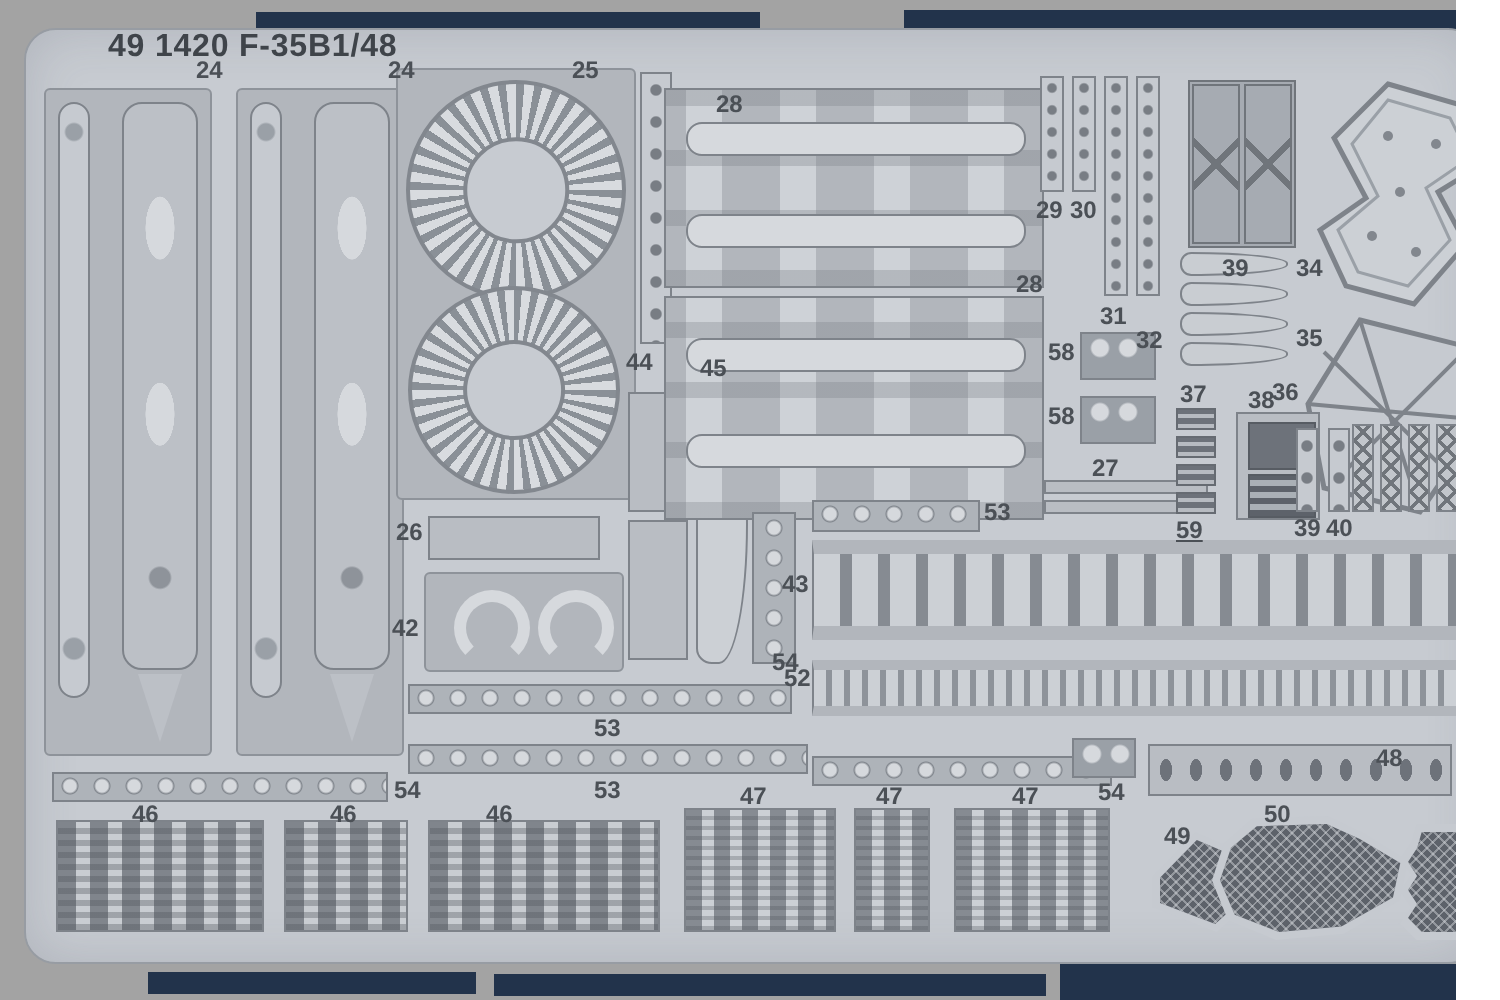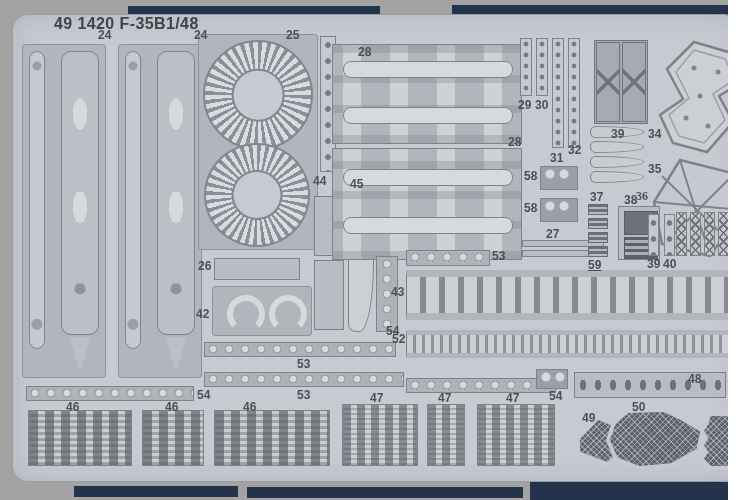--- a/index.html
+++ b/index.html
@@ -203,25 +203,25 @@
   </div>
 
   <span class="lbl" style="left:98px;top:29px;">24</span>
   <span class="lbl" style="left:194px;top:29px;">24</span>
   <span class="lbl" style="left:286px;top:29px;">25</span>
   <span class="lbl" style="left:358px;top:46px;">28</span>
   <span class="lbl" style="left:508px;top:136px;">28</span>
   <span class="lbl" style="left:518px;top:99px;">29</span>
   <span class="lbl" style="left:535px;top:99px;">30</span>
   <span class="lbl" style="left:550px;top:152px;">31</span>
-  <span class="lbl" style="left:568px;top:144px;">32</span>
+  <span class="lbl" style="left:568px;top:164px;">32</span>
   <span class="lbl" style="left:611px;top:128px;">39</span>
   <span class="lbl" style="left:648px;top:128px;">34</span>
   <span class="lbl" style="left:648px;top:163px;">35</span>
-  <span class="lbl" style="left:636px;top:190px;font-family:Liberation Serif, serif;">36</span>
+  <span class="lbl" style="left:636px;top:190px;">36</span>
   <span class="lbl" style="left:590px;top:191px;">37</span>
   <span class="lbl" style="left:624px;top:194px;">38</span>
   <span class="lbl" style="left:647px;top:258px;">39</span>
   <span class="lbl" style="left:663px;top:258px;">40</span>
   <span class="lbl" style="left:731px;top:235px;padding-left:16px;">41</span>
   <span class="lbl" style="left:524px;top:170px;">58</span>
   <span class="lbl" style="left:524px;top:202px;">58</span>
   <span class="lbl" style="left:546px;top:228px;">27</span>
   <span class="lbl" style="left:588px;top:259px;text-decoration:underline;">59</span>
   <span class="lbl" style="left:198px;top:260px;text-align:center;">26</span>

